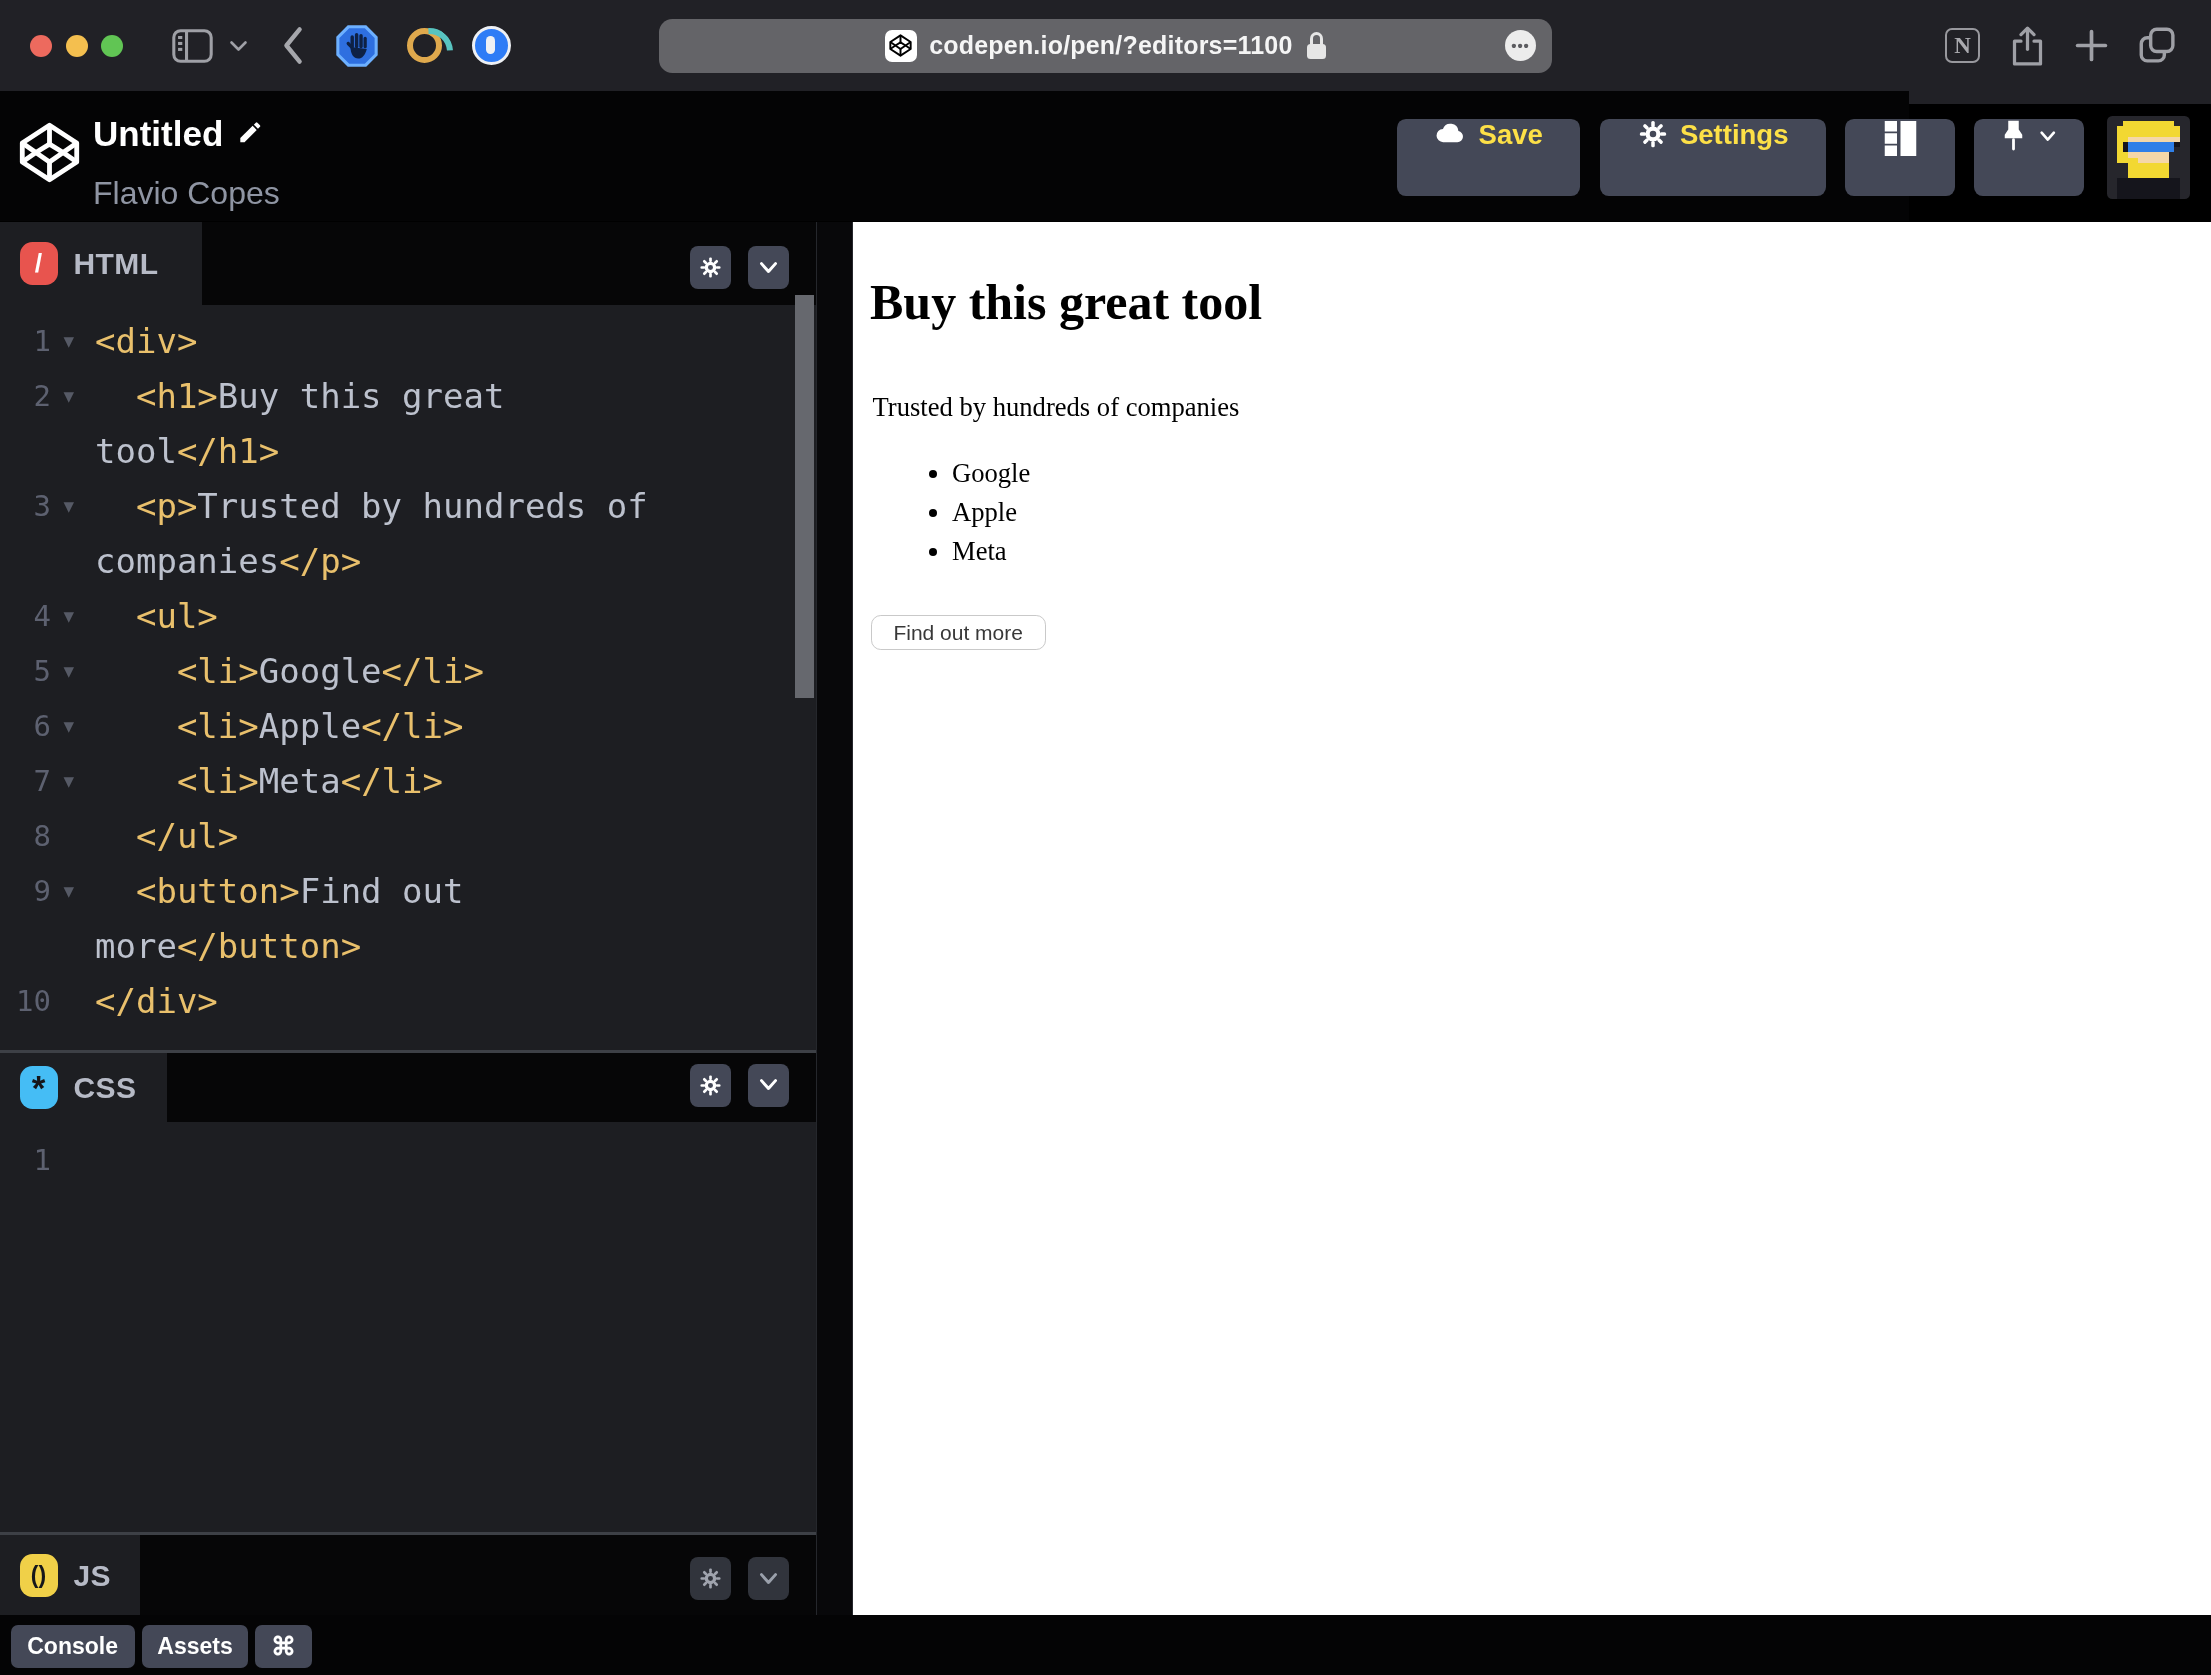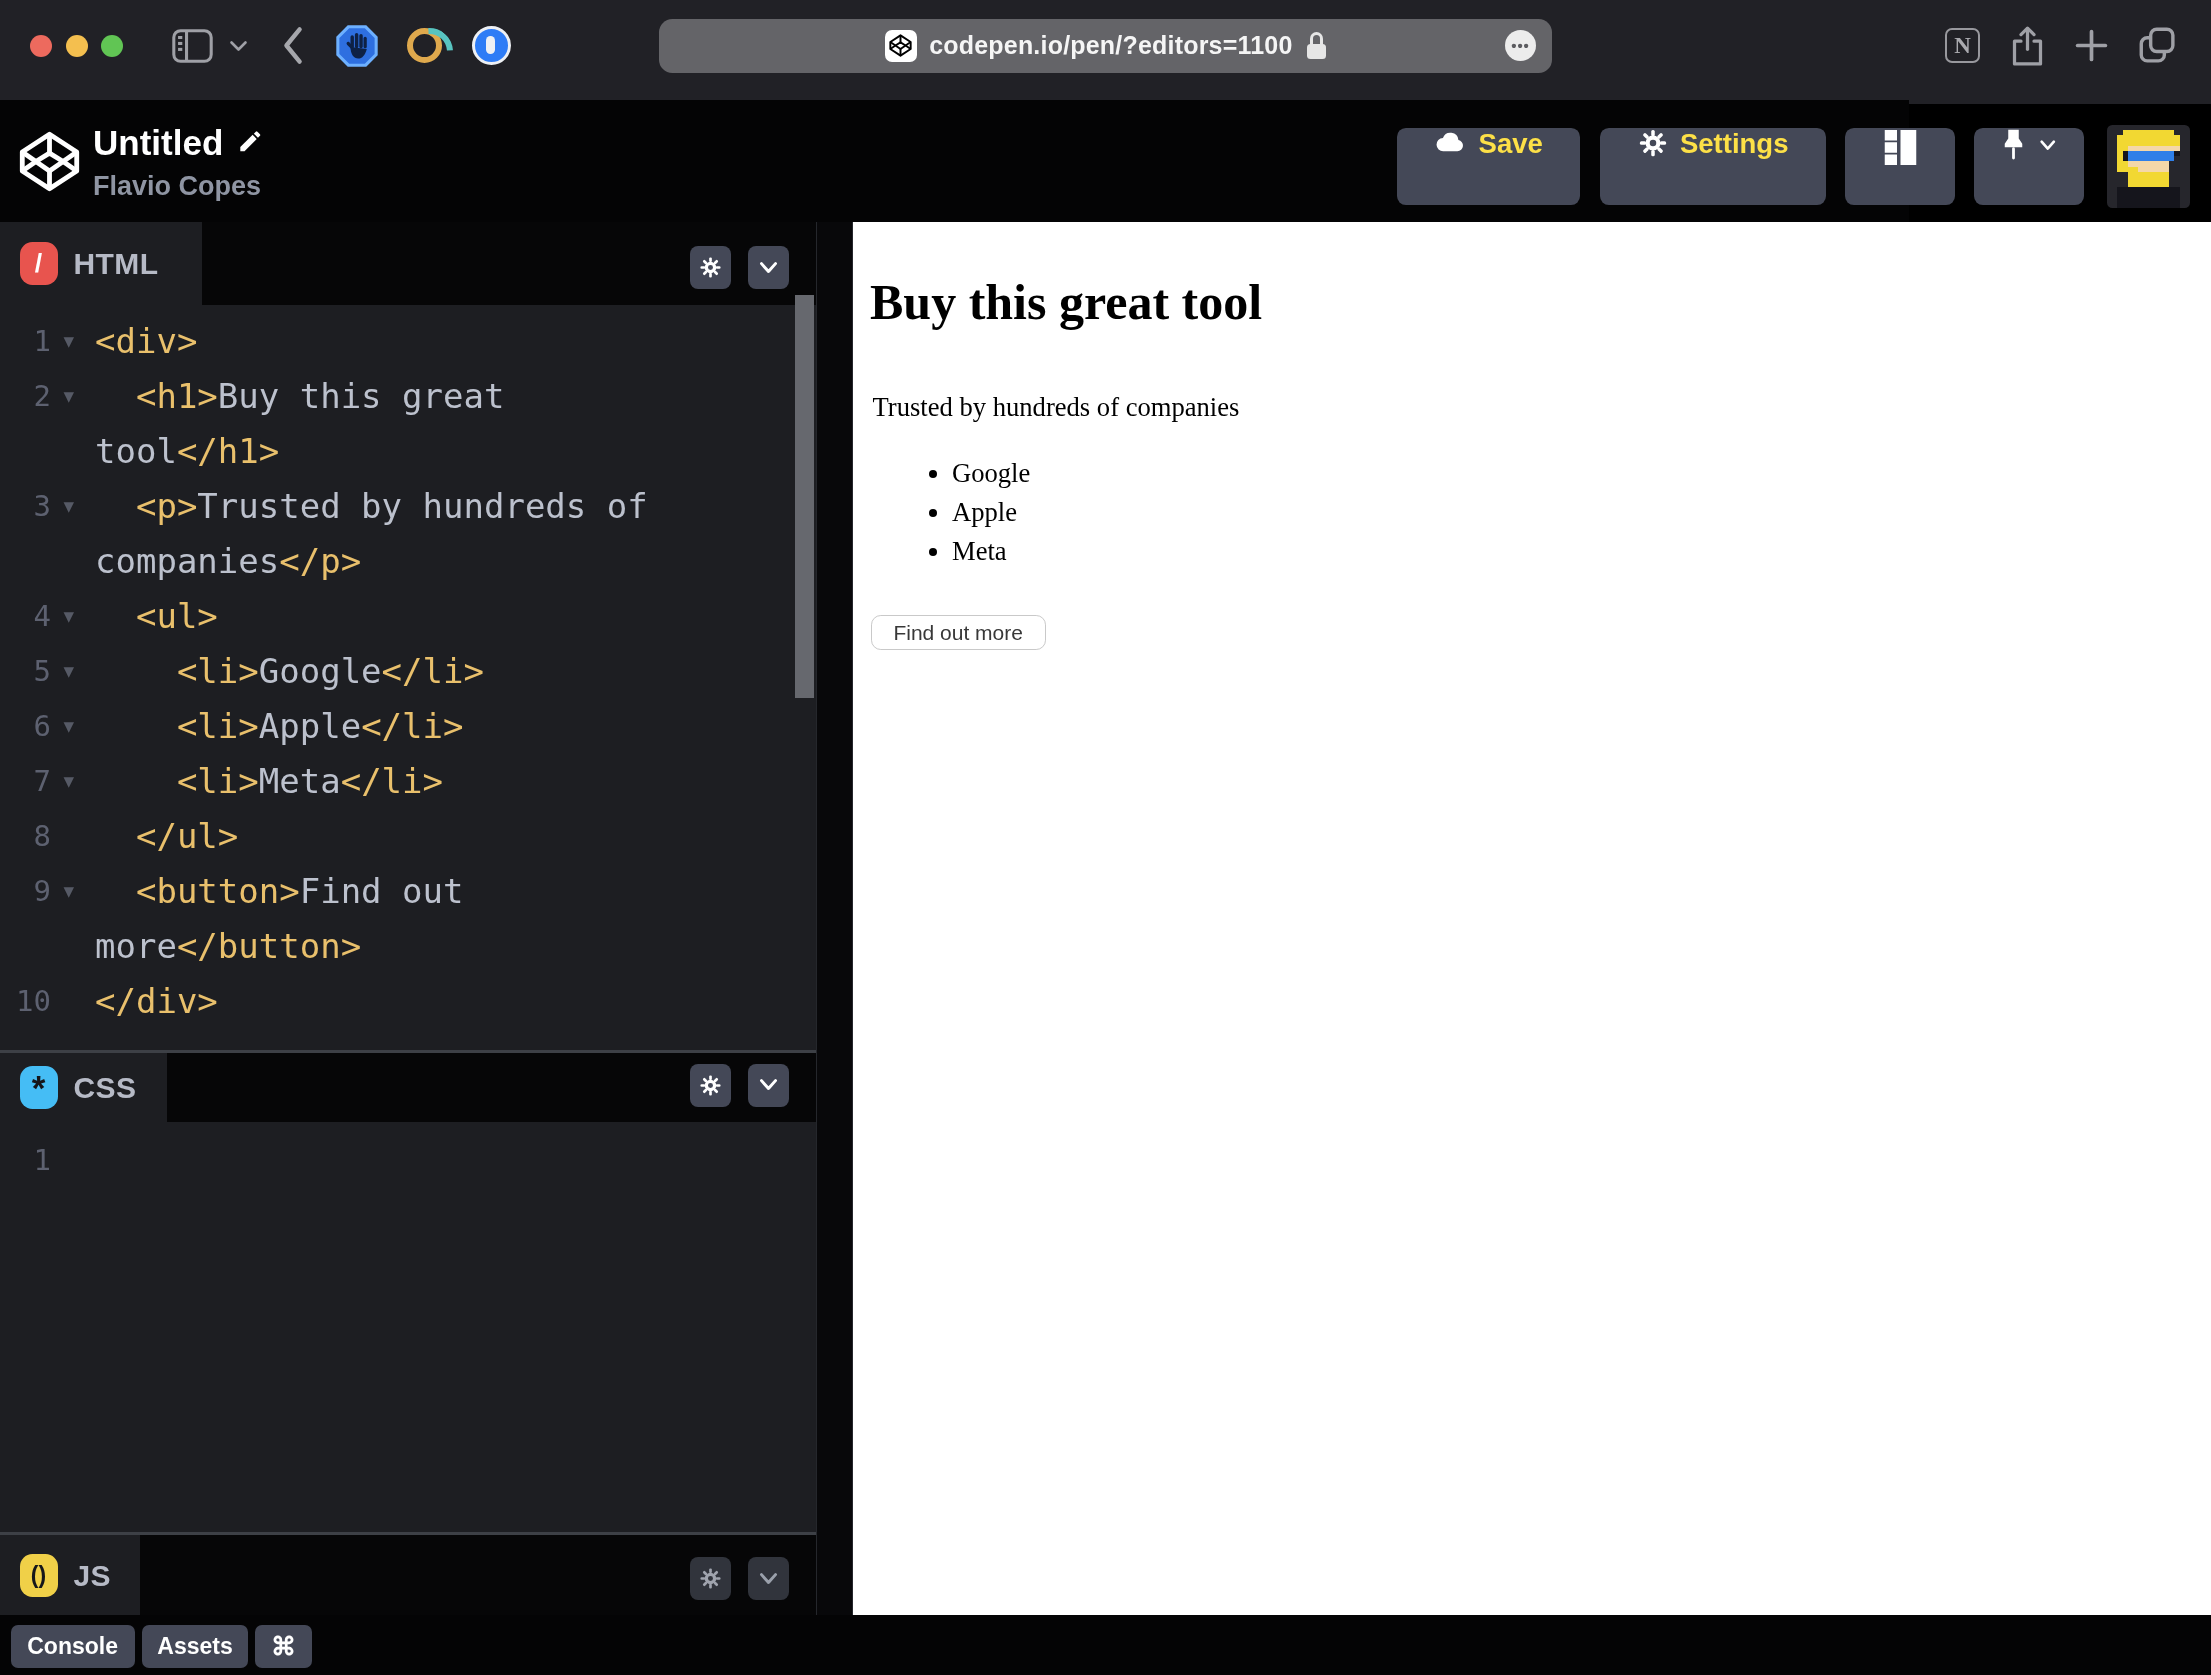--- a/index.html
+++ b/index.html
@@ -39,25 +39,25 @@
   #more-btn span { color:#5c5c60; font-size:15px; letter-spacing:0.9px; font-weight:bold; line-height:0; }
 
   #notion-btn { left:1937px; width:51px; }
   #notion-shape { width:35px; height:35px; border:2.7px solid #98989d; border-radius:7px; display:flex; align-items:center; justify-content:center;
      font-family:"Liberation Serif", serif; font-weight:bold; font-size:23px; color:#a9a9ae; }
   #share-btn { left:2002px; width:51px; }
   #newtab-btn { left:2066px; width:51px; }
   #tabs-btn { left:2130px; width:55px; }
 
   
-  #cp-header { position:absolute; left:0; top:100px; width:1909px; height:130px; background:#040405; }
+  #cp-header { position:absolute; left:0; top:91px; width:1909px; height:130px; background:#040405; }
   #cp-logo { position:absolute; left:16px; top:28px; }
   #title-block { position:absolute; left:93px; top:23px; }
   #pen-title { color:#fff; font-size:35px; font-weight:bold; display:flex; align-items:center; gap:14px; }
-  #pen-author { color:#8f95a3; font-size:27px; margin-top:8px;font-weight:bold; }
+  #pen-author { color:#8f95a3; font-size:32px; margin-top:21px; }
   .hdr-btn { position:absolute; top:28px; height:77px; background:#444857; border-radius:8.9px; color:#fde047;
      display:flex; align-items:flex-start; justify-content:center; gap:12.4px; font-size:27.5px; font-weight:bold; }
   #save-btn { left:1397px; width:183px; }
   #settings-btn { left:1600px; width:226px; }
   #layout-btn { left:1845px; width:110px; }
   #pin-btn { left:1974px; width:110px; }
   #avatar { position:absolute; left:2107px; top:25px; width:83px; height:83px; border-radius:5.3px; overflow:hidden; }
 
   
   #editor-col { position:absolute; left:0; top:222px; width:816px; height:1394px; background:#1d1e22; }

